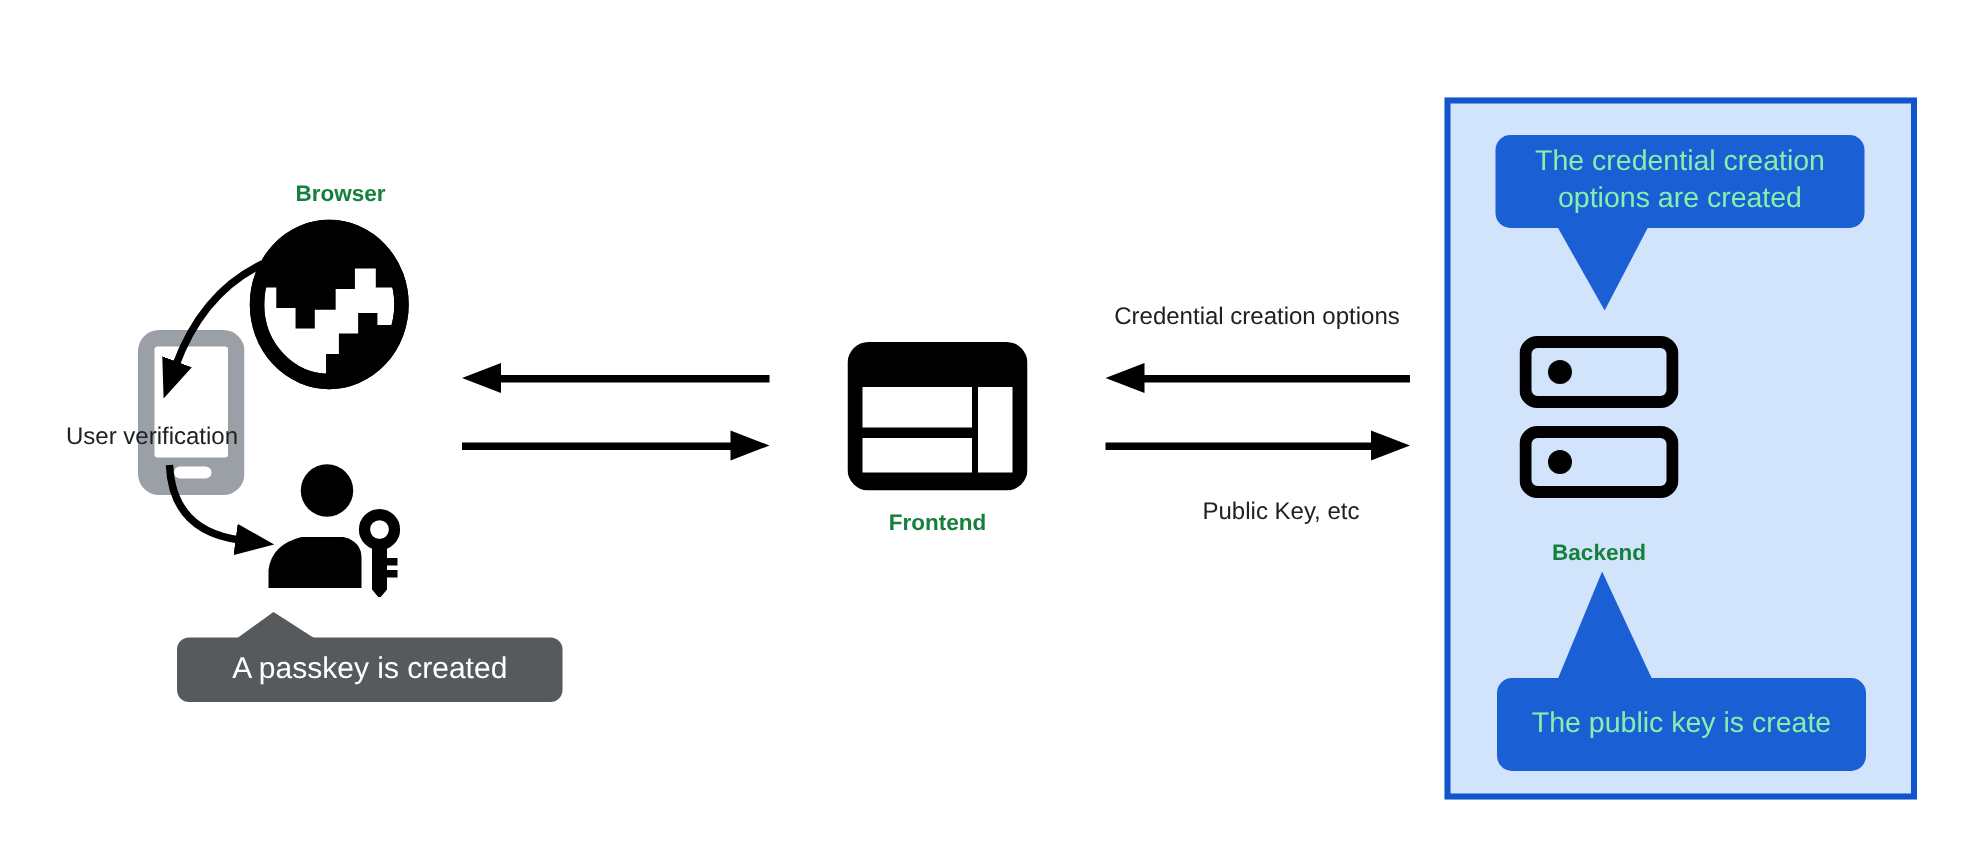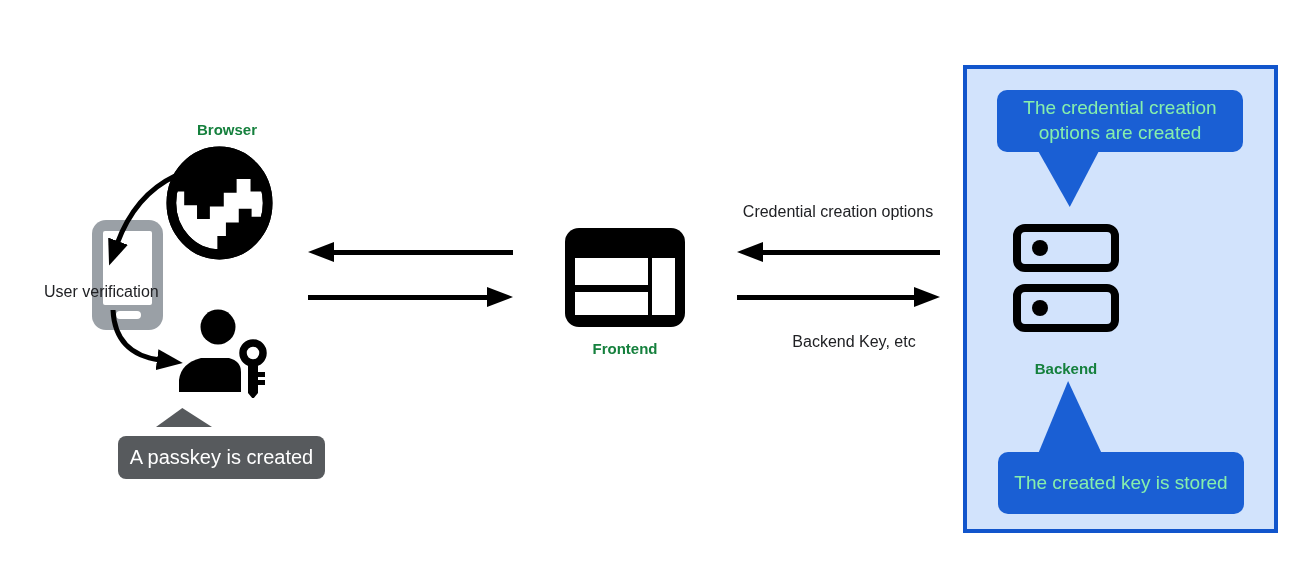--- a/index.html
+++ b/index.html
@@ -77,21 +77,21 @@
     </defs>
     <g>
       <path d="M 95 36 Q 55 55 37 104" fill="none" stroke="#000" stroke-width="5" marker-end="url(#ah)"></path>
     </g>
     <g>
       <path d="M 33 170 Q 35 214 80 220" fill="none" stroke="#000" stroke-width="5" marker-end="url(#ah)"></path>
     </g>
   </svg>
 
   <div class="tooltip-pointer clip-up" style="left:156px;top:408px;width:56px;height:19px;"></div>
-  <div class="tooltip" style="left:118px;top:436px;width:207px;">A passkey is created</div>
+  <div class="tooltip" style="left:118px;top:425px;width:257px;">A passkey is created</div>
 
 
   <div class="arrow pt-left" style="left:308px;top:242px;width:205px;">
     <div class="head"></div>
     <div class="shaft"></div>
   </div>
 
   <div class="arrow pt-right" style="left:308px;top:287px;width:205px;">
     <div class="shaft"></div>
     <div class="head"></div>
@@ -111,31 +111,31 @@
   <div class="arrow pt-left" style="left:737px;top:242px;width:203px;">
     <div class="head"></div>
     <div class="shaft"></div>
   </div>
 
   <div class="arrow pt-right" style="left:737px;top:287px;width:203px;">
     <div class="shaft"></div>
     <div class="head"></div>
   </div>
 
-  <div class="lbl" style="left:754px;top:333px;width:200px;">Backend Key, etc</div>
+  <div class="lbl" style="left:754px;top:333px;width:200px;">Public Key, etc</div>
 
   <div class="panel" style="left:963px;top:65px;width:315px;height:468px;"></div>
 
   <div class="callout" style="left:997px;top:90px;width:246px;min-height:62px;">The credential creation options are created</div>
   <div class="callout-pointer clip-down" style="left:1037px;top:149px;width:63px;height:58px;"></div>
 
   <svg class="abs" style="left:1013px;top:224px;" width="106" height="108" viewBox="0 0 106 108">
     <rect x="4" y="4" width="98" height="40" rx="8" fill="none" stroke="#000" stroke-width="8"></rect>
     <circle cx="27" cy="24" r="8" fill="#000"></circle>
     <rect x="4" y="64" width="98" height="40" rx="8" fill="none" stroke="#000" stroke-width="8"></rect>
     <circle cx="27" cy="84" r="8" fill="#000"></circle>
   </svg>
   <div class="lbl-bold" style="left:1013px;top:360px;width:106px;">Backend</div>
 
   <div class="callout-pointer clip-up" style="left:1038px;top:381px;width:64px;height:73px;"></div>
-  <div class="callout" style="left:998px;top:452px;width:246px;min-height:62px;">The created key is stored</div>
+  <div class="callout" style="left:998px;top:452px;width:246px;min-height:62px;">The public key is create</div>
 
 </div>
 
 </body></html>

